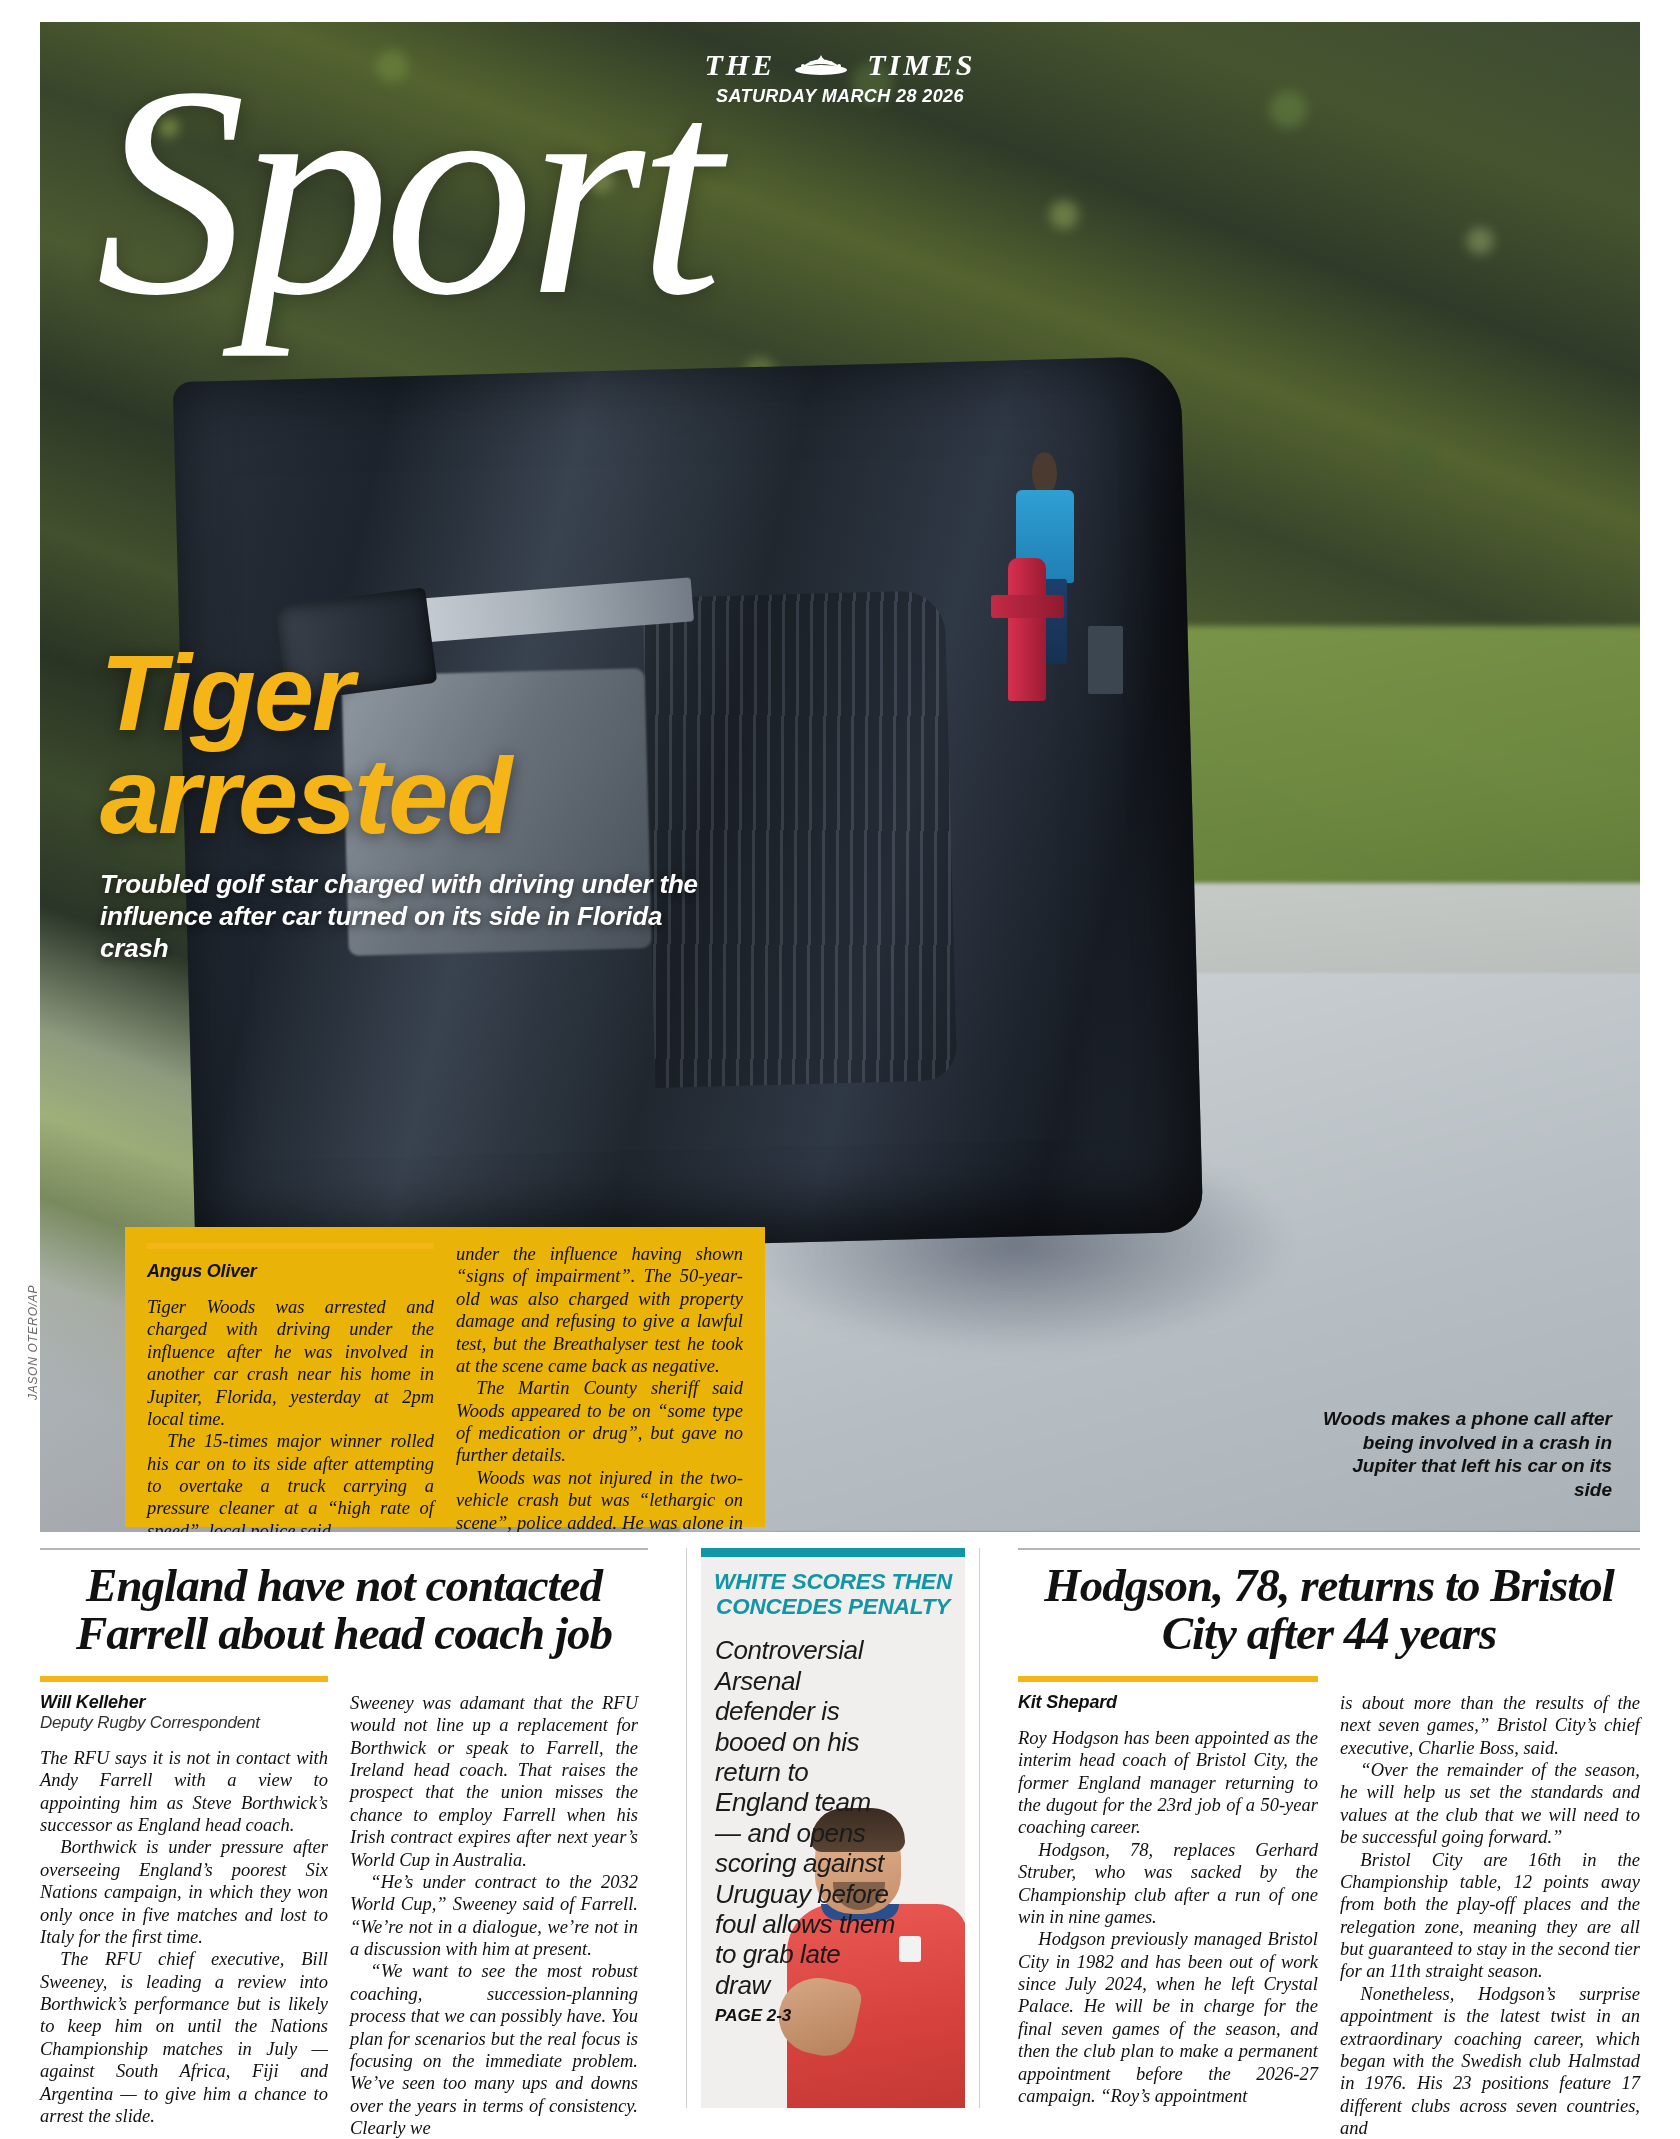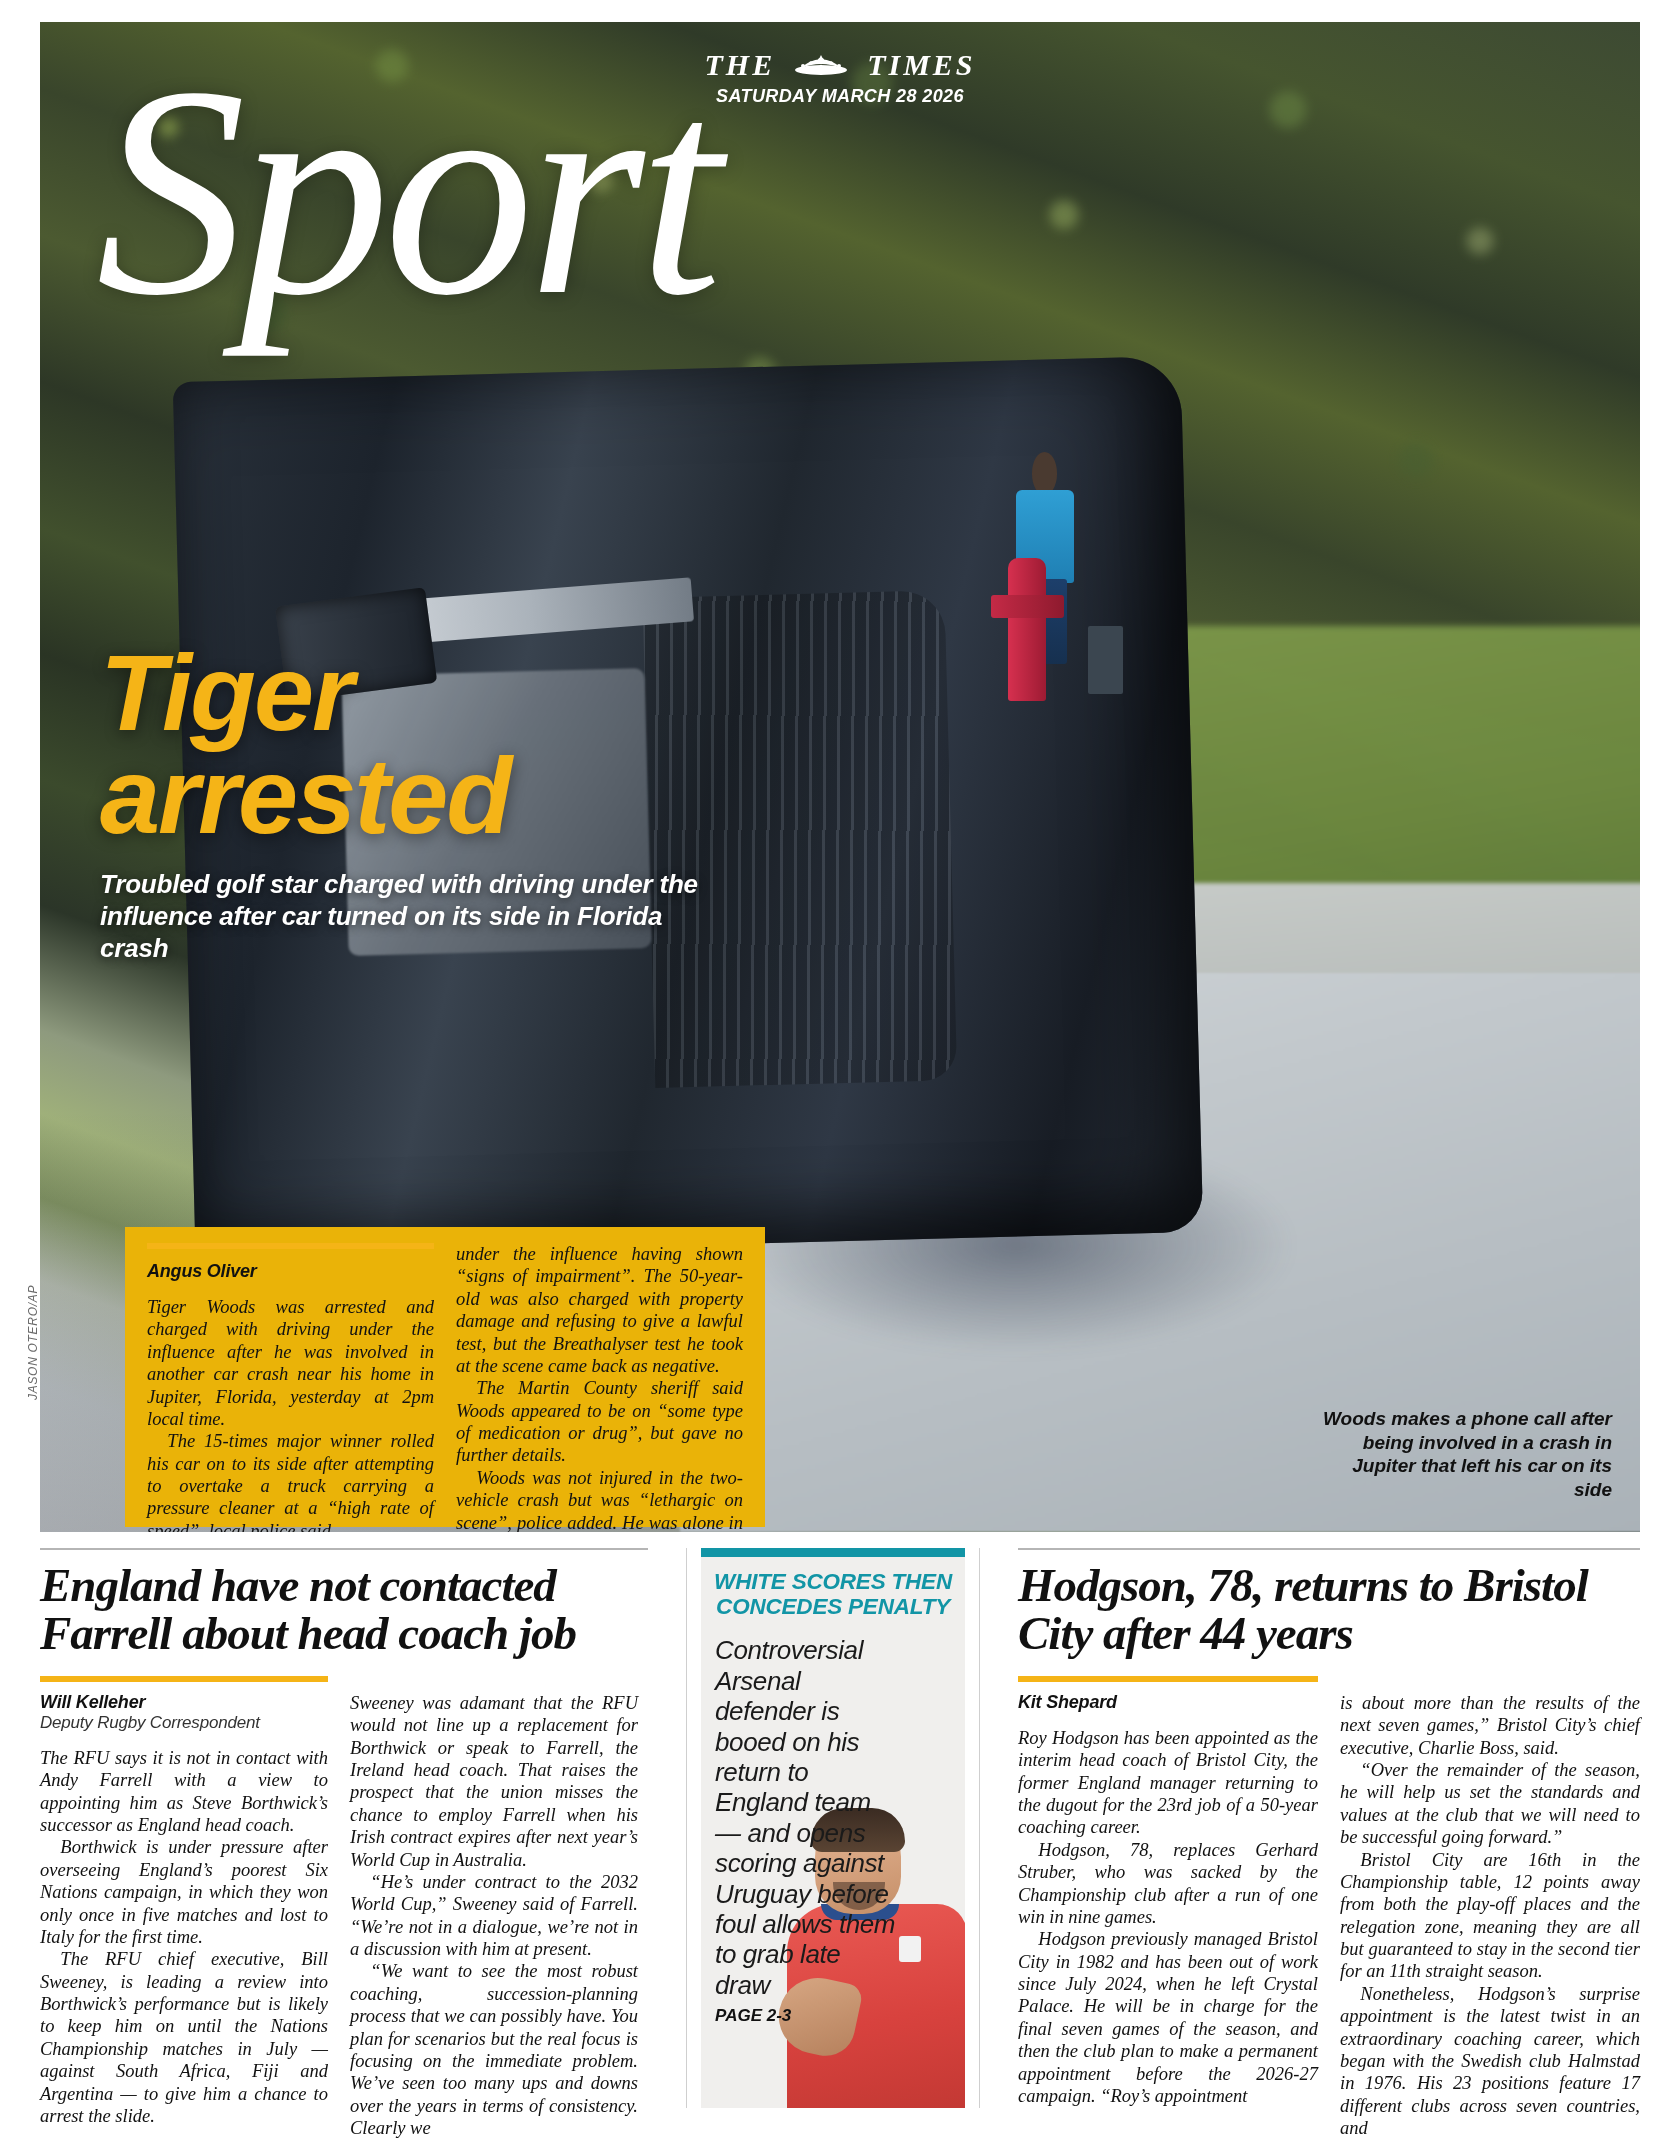--- a/index.html
+++ b/index.html
@@ -200,21 +200,21 @@
     display:flex; gap:0;
   }
   .col-left { width:646px; padding-right:24px; }
   .col-mid  { width:270px; }
   .col-right{ width:660px; padding-left:24px; }
   .vline { width:1px; background:#cfcfcf; margin:0 14px; }
 
   .hl-rule { height:2px; background:#b5b5b5; width:100%; margin-bottom:12px; }
   .headline {
     font-family:"Liberation Serif", serif; font-weight:700;
-    color:#111; line-height:1.02; letter-spacing:-1px;
+    color:#111; line-height:1.02; letter-spacing:-1px;text-align:center;
   }
   .headline.left { font-size:47px; }
   .headline.right { font-size:47px; }
 
   .cols2 { display:flex; gap:22px; margin-top:18px; }
   .cols2 > div { width:288px; }
   .cols3 { display:flex; gap:22px; margin-top:18px; }
   .cols3 > div { width:300px; }
 
   

